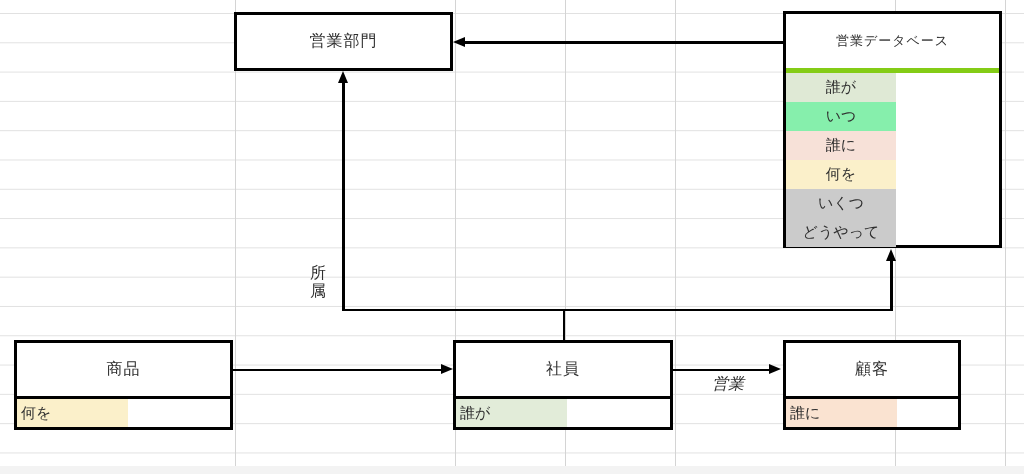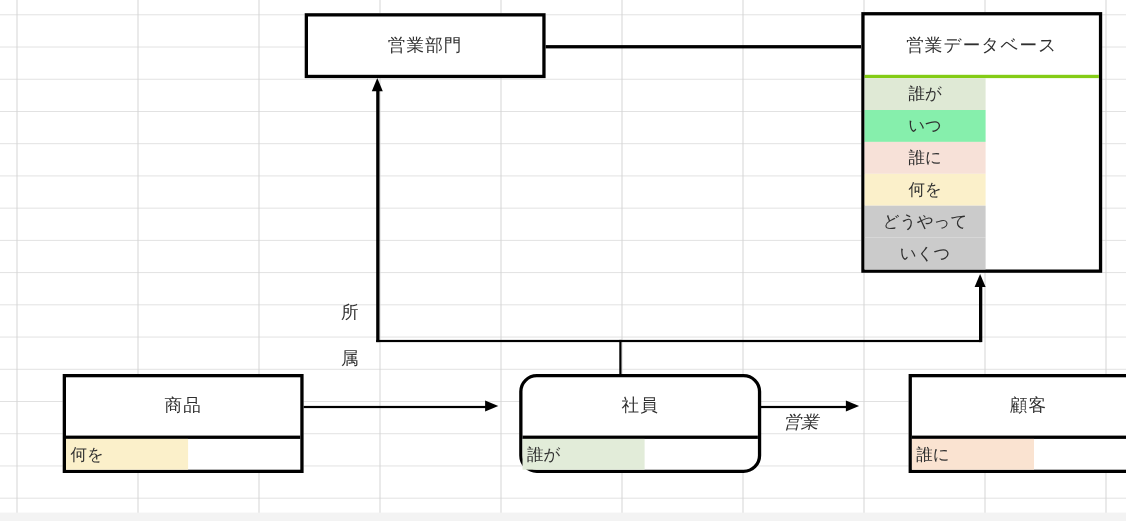--- a/index.html
+++ b/index.html
@@ -26,21 +26,20 @@
     left: 0; top: 466px;
     width: 1024px; height: 8px;
     background: #f3f3f3;
   }
   
   .entity {
     position: absolute;
     background: #ffffff;
     border: 3px solid #000000;
     box-sizing: border-box;
-    margin-left: 43px;
   }
   .entity-title {
     display: flex;
     align-items: center;
     justify-content: center;
     font-size: 16px;
     letter-spacing: 1px;
     height: 100%;
   }
   .entity.with-attr .entity-title {
@@ -64,25 +63,25 @@
   .db-box {
     position: absolute;
     left: 783px; top: 11px;
     width: 219px; height: 237px;
     background: #ffffff;
     border: 3px solid #000000;
     box-sizing: border-box;
   }
   .db-title {
     height: 54px;
-    border-bottom: 3px solid #84cc16;
+    border-bottom: 5px solid #84cc16;
     display: flex;
     align-items: center;
     justify-content: center;
-    font-size: 16px;
+    font-size: 13px;
     letter-spacing: 1px;
   }
   .db-row { height: 29px; }
   .db-cell {
     width: 110px;
     height: 100%;
     display: flex;
     align-items: center;
     justify-content: center;
     font-size: 15px;
@@ -111,21 +110,21 @@
     border-bottom: 5.5px solid transparent;
     border-left: 12px solid #000000;
   }
   
   .label-affiliation {
     position: absolute;
     left: 307px; top: 264px;
     width: 22px;
     text-align: center;
     font-size: 16px;
-    line-height: 42px;
+    line-height: 18px;
     word-break: break-all;
   }
   .label-sales {
     position: absolute;
     left: 673px; top: 374px;
     width: 110px;
     text-align: center;
     font-size: 16px;
     font-style: italic;
   }
@@ -168,41 +167,41 @@
     <div class="db-row">
       <div class="db-cell" style="background-color: #86efac;">いつ</div>
     </div>
     <div class="db-row">
       <div class="db-cell" style="background-color: rgb(247, 225, 216);">誰に</div>
     </div>
     <div class="db-row">
       <div class="db-cell" style="background-color: rgb(251, 240, 202);">何を</div>
     </div>
     <div class="db-row">
+      <div class="db-cell" style="background-color: rgb(203, 203, 203);">いくつ</div>
+    </div>
+    <div class="db-row">
       <div class="db-cell" style="background-color: rgb(203, 203, 203);">どうやって</div>
-    </div>
-    <div class="db-row">
-      <div class="db-cell" style="background-color: rgb(203, 203, 203);">いくつ</div>
     </div>
   </div>
 
   <div class="entity with-attr" style="left:14px; top:340px; width:219px; height:90px;">
     <div class="entity-title">商品</div>
     <div class="attr-row">
       <div class="attr-cell" style="background-color: rgb(251, 240, 202);">何を</div>
     </div>
   </div>
 
-  <div class="entity with-attr" style="left:429px; top:340px; width:220px; height:90px;border-radius:16px;">
+  <div class="entity with-attr" style="left:453px; top:340px; width:220px; height:90px;">
     <div class="entity-title">社員</div>
     <div class="attr-row">
       <div class="attr-cell" style="background-color: rgb(226, 236, 217);">誰が</div>
     </div>
   </div>
 
-  <div class="entity with-attr" style="left:783px; top:340px; width:218px; height:90px;">
+  <div class="entity with-attr" style="left:783px; top:340px; width:178px; height:90px;">
     <div class="entity-title">顧客</div>
     <div class="attr-row">
       <div class="attr-cell" style="background-color: rgb(250, 227, 209);">誰に</div>
     </div>
   </div>
 
 </div>
 
 </body></html>

